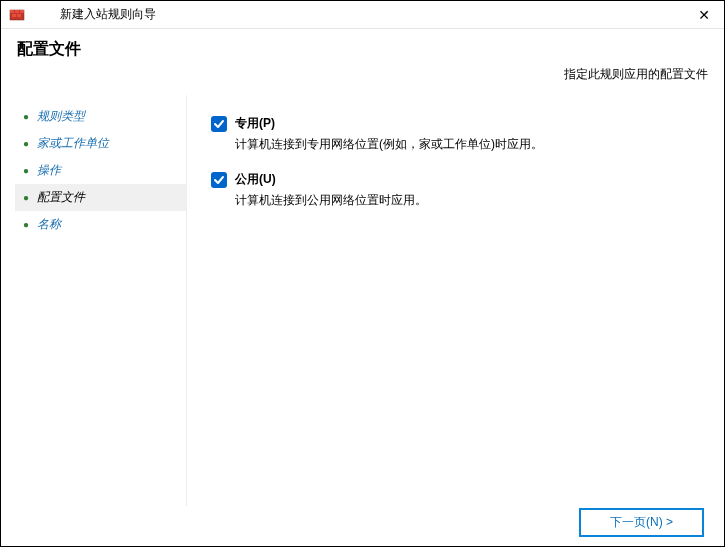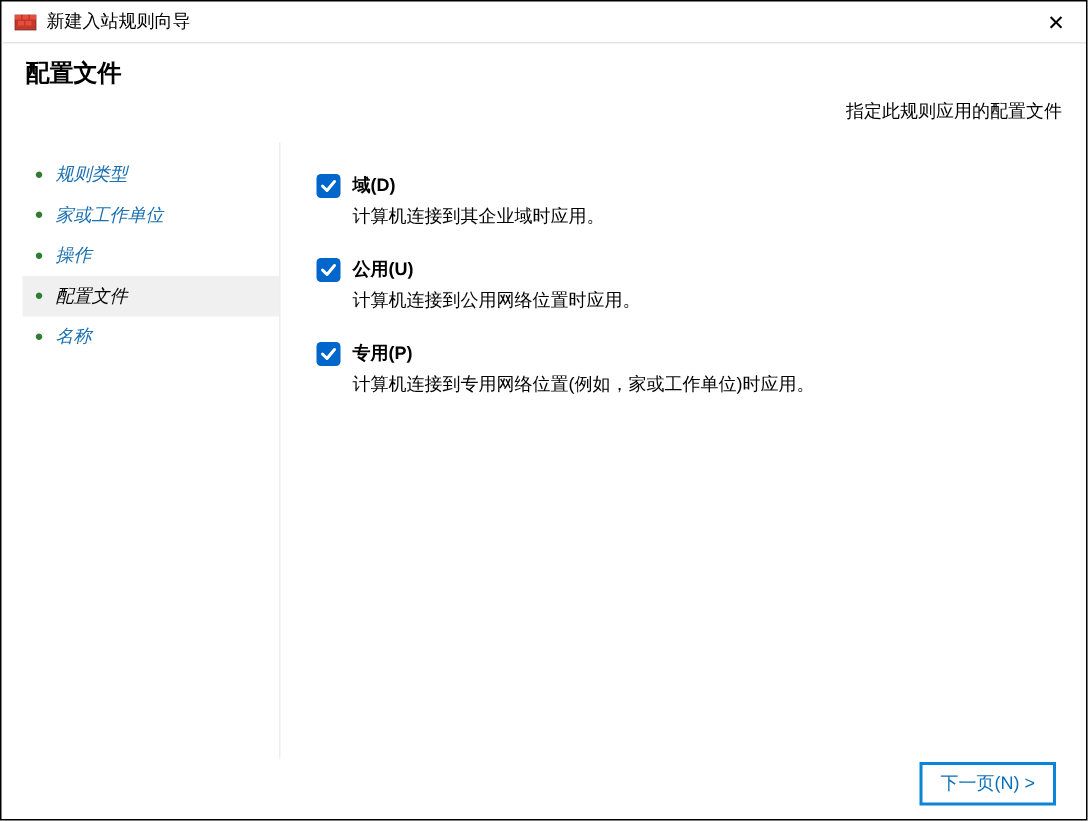--- a/index.html
+++ b/index.html
@@ -1,18 +1,18 @@
 <!DOCTYPE html>
 <html><head>
   <meta charset="utf-8">
   <style>
     * { box-sizing: border-box; margin: 0; padding: 0; }
     body { font-family: "Microsoft YaHei", "Segoe UI", sans-serif; font-size: 12px; background: #fff; width: 725px; height: 547px; overflow: hidden; border: 1px solid #000; position: relative; }
     
-    .titlebar { height: 28px; display: flex; align-items: center; padding: 0 8px; border-bottom: 1px solid #e5e5e5; }
+    .titlebar { height: 28px; display: flex; align-items: center; padding: 0 8px; border-bottom: 1px solid #e5e5e5; gap: 29px; }
     .titlebar-icon { width: 16px; height: 16px; margin-right: 6px; display: inline-flex; align-items: center; justify-content: center; }
     .titlebar-title { flex: 1; font-size: 12px; }
     .titlebar-close { width: 24px; height: 24px; display: flex; align-items: center; justify-content: center; cursor: pointer; font-size: 14px; }
     
     .header { padding: 10px 16px 12px 16px; }
     .header-title { font-size: 16px; font-weight: bold; margin-bottom: 6px; }
     .header-subtitle { font-size: 12px; color: #000; text-align: right; }
     
     .body { display: flex; height: calc(100% - 28px - 58px - 48px); }
     
@@ -27,21 +27,21 @@
     .content { flex: 1; padding: 20px 24px; border-left: 1px solid #eee; }
     .content-question { margin-bottom: 28px; font-size: 12px; }
     .profile-option { margin-bottom: 18px; }
     .profile-row { display: flex; align-items: center; }
     .profile-checkbox { width: 16px; height: 16px; background: #0066cc; border-radius: 3px; display: inline-flex; align-items: center; justify-content: center; margin-right: 8px; cursor: pointer; flex-shrink: 0; }
     .profile-checkbox svg { width: 12px; height: 12px; }
     .profile-label { font-weight: bold; font-size: 12px; }
     .profile-desc { margin-left: 24px; margin-top: 4px; font-size: 12px; color: #000; }
     
     .footer { position: absolute; bottom: 0; left: 0; right: 0; height: 48px; display: flex; align-items: center; justify-content: flex-end; padding: 0 20px; }
-    .next-btn { border: 2px solid #0a84d8; background: #fff; padding: 4px 12px; font-size: 12px; cursor: pointer; color: #0a6fb8; display: inline-flex; align-items: center; gap: 4px; min-width: 80px; justify-content: center; }
+    .next-btn { border: 2px solid #0a84d8; background: #fff; padding: 4px 29px; font-size: 12px; cursor: pointer; color: #0a6fb8; display: inline-flex; align-items: center; gap: 4px; min-width: 80px; justify-content: center; }
   </style>
 </head>
 <body>
 
 <div class="titlebar">
   <span class="titlebar-icon">
     <svg viewBox="0 0 16 16">
         <rect x="1" y="3" width="14" height="10" fill="#c0392b" stroke="#7b241c" stroke-width="0.5"></rect>
         <rect x="1" y="3" width="4" height="3" fill="#e74c3c"></rect>
         <rect x="6" y="3" width="4" height="3" fill="#e74c3c"></rect>
@@ -86,46 +86,35 @@
   </div>
   <div class="content">
     <div id="profiles-container">
         <div class="profile-option">
           <div class="profile-row">
             <span class="profile-checkbox">
               <svg viewBox="0 0 12 12">
                 <path d="M2 6 L5 9 L10 3" stroke="#fff" stroke-width="2" fill="none" stroke-linecap="round" stroke-linejoin="round"></path>
               </svg>
             </span>
-            <span class="profile-label">域(D)</span>
+            <span class="profile-label">专用(P)</span>
           </div>
-          <div class="profile-desc">计算机连接到其企业域时应用。</div>
+          <div class="profile-desc">计算机连接到专用网络位置(例如，家或工作单位)时应用。</div>
         </div>
         <div class="profile-option">
           <div class="profile-row">
             <span class="profile-checkbox">
               <svg viewBox="0 0 12 12">
                 <path d="M2 6 L5 9 L10 3" stroke="#fff" stroke-width="2" fill="none" stroke-linecap="round" stroke-linejoin="round"></path>
               </svg>
             </span>
             <span class="profile-label">公用(U)</span>
           </div>
           <div class="profile-desc">计算机连接到公用网络位置时应用。</div>
         </div>
-        <div class="profile-option">
-          <div class="profile-row">
-            <span class="profile-checkbox">
-              <svg viewBox="0 0 12 12">
-                <path d="M2 6 L5 9 L10 3" stroke="#fff" stroke-width="2" fill="none" stroke-linecap="round" stroke-linejoin="round"></path>
-              </svg>
-            </span>
-            <span class="profile-label">专用(P)</span>
-          </div>
-          <div class="profile-desc">计算机连接到专用网络位置(例如，家或工作单位)时应用。</div>
-        </div>
       </div>
   </div>
 </div>
 
 <div class="footer">
   <button class="next-btn">
     <span>下一页(N) &gt;</span>
   </button>
 </div>
 

